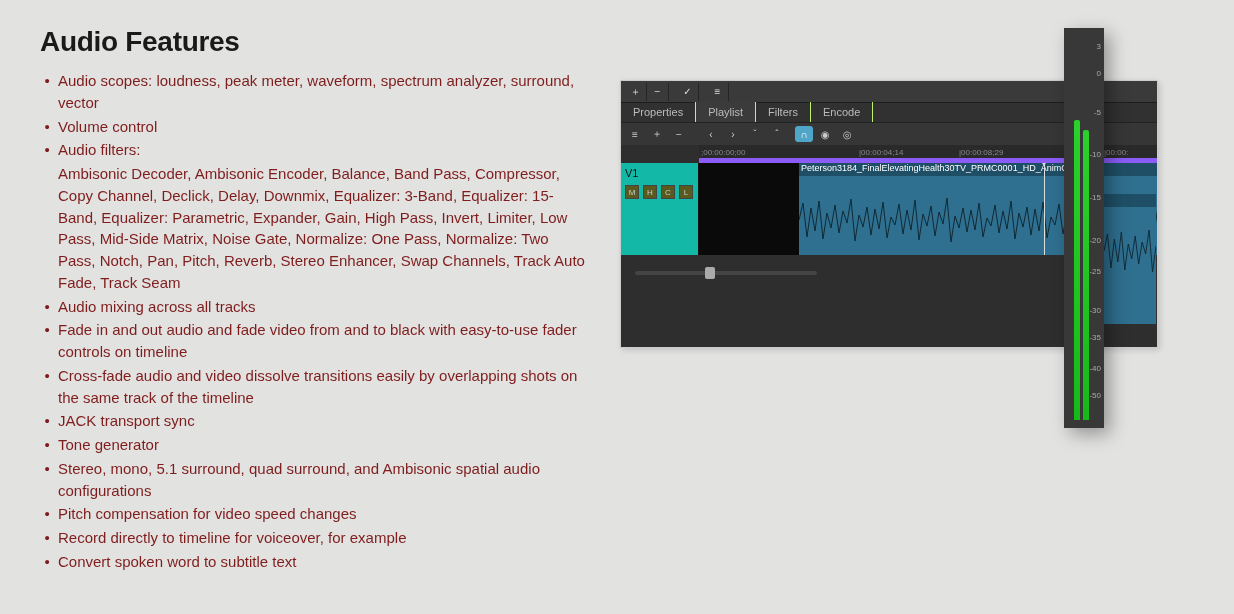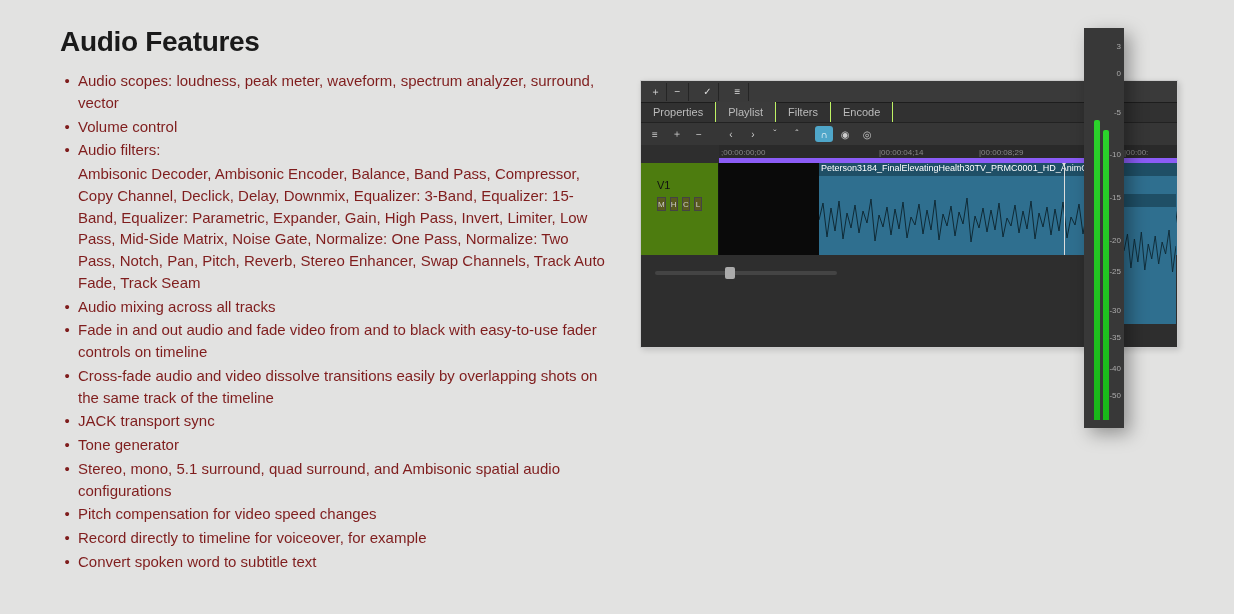--- a/index.html
+++ b/index.html
@@ -6,21 +6,21 @@
   body {
     background: #e2e2e1;
     font-family: "Segoe UI", -apple-system, "Helvetica Neue", Arial, sans-serif;
     font-size: 15px;
     color: #222;
     width: 1234px;
     height: 614px;
     overflow: hidden;
   }
   .row { display: flex; padding: 26px 36px 0 40px; gap: 30px; }
-  .textcol { flex: 0 0 550px; margin-left: 20px; }
+  .textcol { flex: 0 0 550px; }
   .title { font-size: 28px; font-weight: 800; color: #1a1a1a; letter-spacing: -0.3px; }
   .featlist { margin: 12px 0 0 18px; padding: 0; }
   .featlist > li { margin: 2px 0; line-height: 1.45; color: #7f1d1d; }
   .featlist > li::marker { content: "•  "; }
   .subtext { margin-top: 2px; }
 
   .imgcol { flex: 0 0 540px; position: relative; margin-top: 54px; }
   .editor {
     width: 538px; height: 268px;
     border: 1px solid #ccc;
@@ -33,21 +33,21 @@
   .toolbar { height: 22px; background: #3a3a3a; display: flex; align-items: center; padding: 0 4px; gap: 0; border-bottom: 1px solid #1d1d1d; }
   .tbtn { width: 22px; height: 18px; display: flex; align-items: center; justify-content: center; color: #ddd; border-right: 1px solid #252525; }
   .tabbar { height: 20px; background: #313131; display: flex; align-items: flex-end; border-bottom: 1px solid #222; }
   .ttab { height: 20px; display: flex; align-items: center; padding: 0 12px; font-size: 11px; color: #bbb; border-right: 1px solid #bef264; }
   .ttab.active { background: #3b3b3b; }
   .tl-tools { height: 22px; background: #363636; display: flex; align-items: center; padding: 0 4px; gap: 2px; }
   .tl-ic { width: 20px; height: 18px; display: flex; align-items: center; justify-content: center; color: #ccc; }
   .ruler { height: 18px; background: #2a2a2a; position: relative; color: #888; font-size: 8px; overflow: hidden; margin-left: 78px; border-bottom: 5px solid #8b5cf6;}
   .ruler span { position: absolute; top: 3px; }
   .tracks { display: flex; }
-  .track-head { width: 78px; background: #4d7c0f; height: 92px; border-right: 1px solid #111; padding: 16px; }
+  .track-head { width: 78px; background: #14b8a6; height: 92px; border-right: 1px solid #111; padding: 4px; }
   .track-name { color: #111; font-size: 11px; background: rgba(0,0,0,0); }
   .track-btns { margin-top: 6px; display: flex; gap: 4px; }
   .tb { width: 14px; height: 14px; background: #595a1e; color: #ccc; font-size: 8px; display: flex; align-items: center; justify-content: center; border: 1px solid #444; }
   .track-body { flex: 1; height: 92px; background: #2b2b2b; position: relative; overflow: hidden; }
   .clip { position: absolute; top: 0; height: 92px; }
   .clip-black { left: 0; width: 100px; background: #0a0a0a; }
   .clip-main { left: 100px; right: 0; background: #2f6f8f; }
   .clip-label { position: absolute; top: 0; left: 0; right: 0; height: 13px; background: #1f4f66; color: #fff; font-size: 9px; padding-left: 2px; white-space: nowrap; overflow: hidden; }
   .wave { position: absolute; top: 30px; left: 0; right: 0; height: 54px; }
   .playhead { position: absolute; top: 0; bottom: 0; width: 1px; background: #ddd; left: 345px; }

